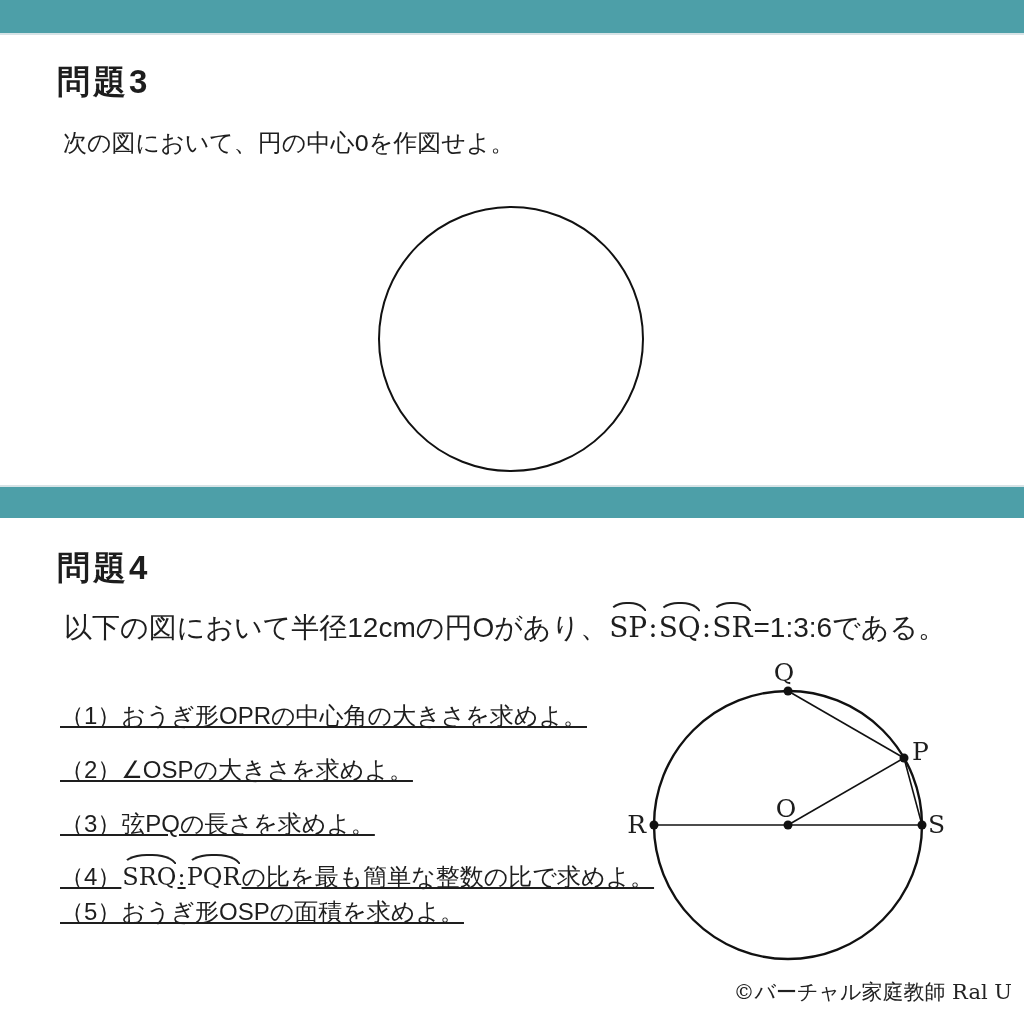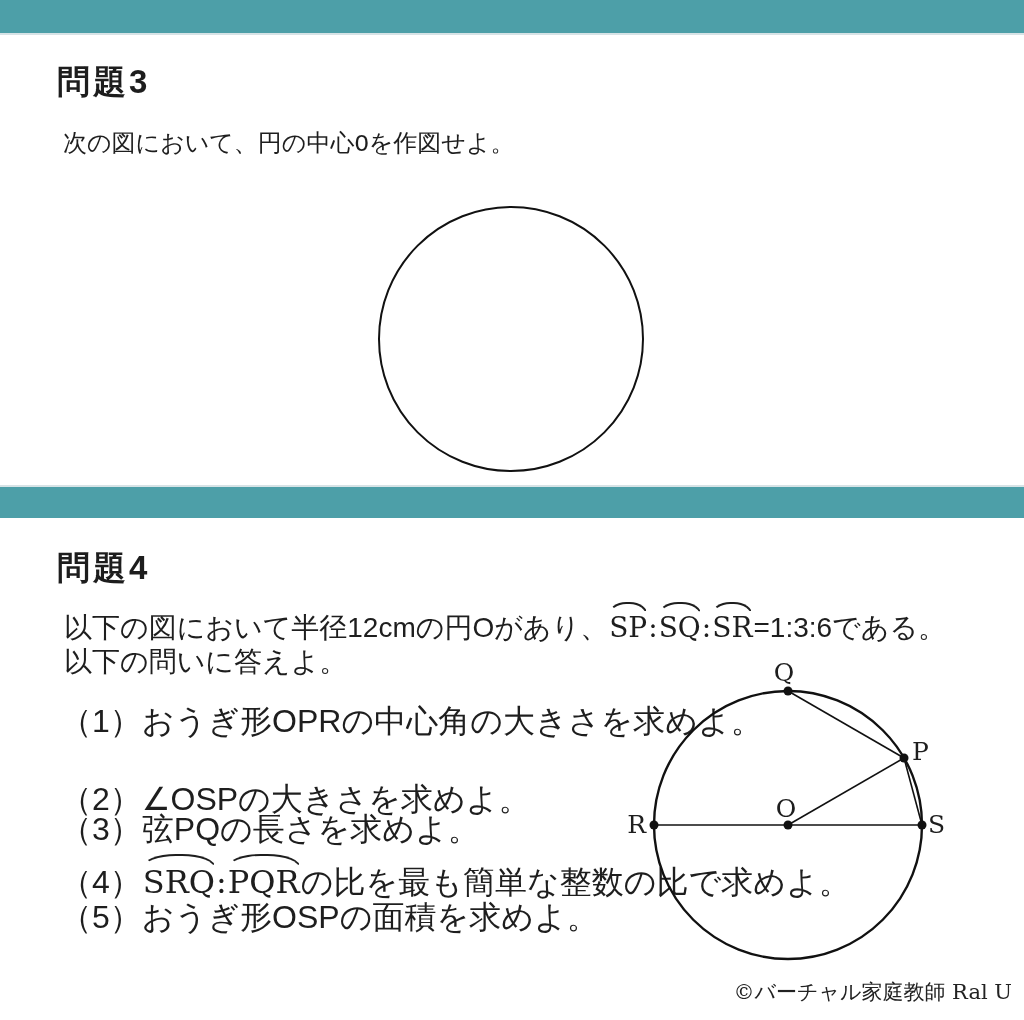--- a/index.html
+++ b/index.html
@@ -77,25 +77,26 @@
     top: -9px;
     height: 10px;
     border: 2.2px solid #1e1e1e;
     border-color: #1e1e1e transparent transparent transparent;
     border-radius: 50% 50% 0 0 / 110% 110% 0 0;
   }
 
   .question {
     position: absolute;
     left: 60px;
-    font-size: 32px;
+    font-size: 24px;
     white-space: nowrap;
+    text-decoration: underline;
   }
   .q1 { top: 700px; }
-  .q2 { top: 778px; }
+  .q2 { top: 754px; }
   .q3 { top: 808px; }
   .q4 { top: 861px; }
   .q5 { top: 896px; }
 
   .diagram {
     position: absolute;
     left: 610px;
     top: 645px;
   }
   .diagram .outline { fill: none; stroke: #111111; stroke-width: 2.4; }
@@ -129,21 +130,20 @@
     <div class="circle1"></div>
   </section>
 
   <div class="bar bar-mid"></div>
 
   <section>
     <h1 class="title p4-title">問題4</h1>
 
     <div class="p4-intro">
       <div><span>以下の図において半径12cmの円Oがあり、</span><span class="latin arc">SP</span><span class="latin">:</span><span class="latin arc">SQ</span><span class="latin">:</span><span class="latin arc">SR</span><span>=1:3:6である。</span></div>
-      <div>以下の問いに答えよ。</div>
     </div>
 
     <div class="question q1">（1）おうぎ形OPRの中心角の大きさを求めよ。</div>
     <div class="question q2">（2）∠OSPの大きさを求めよ。</div>
     <div class="question q3">（3）弦PQの長さを求めよ。</div>
     <div class="question q4"><span>（4）</span><span class="latin arc">SRQ</span><span class="latin">:</span><span class="latin arc">PQR</span><span>の比を最も簡単な整数の比で求めよ。</span></div>
     <div class="question q5">（5）おうぎ形OSPの面積を求めよ。</div>
 
     <svg class="diagram" width="360" height="330" viewBox="0 0 360 330">
       <circle class="outline" cx="178" cy="180" r="134"></circle>

